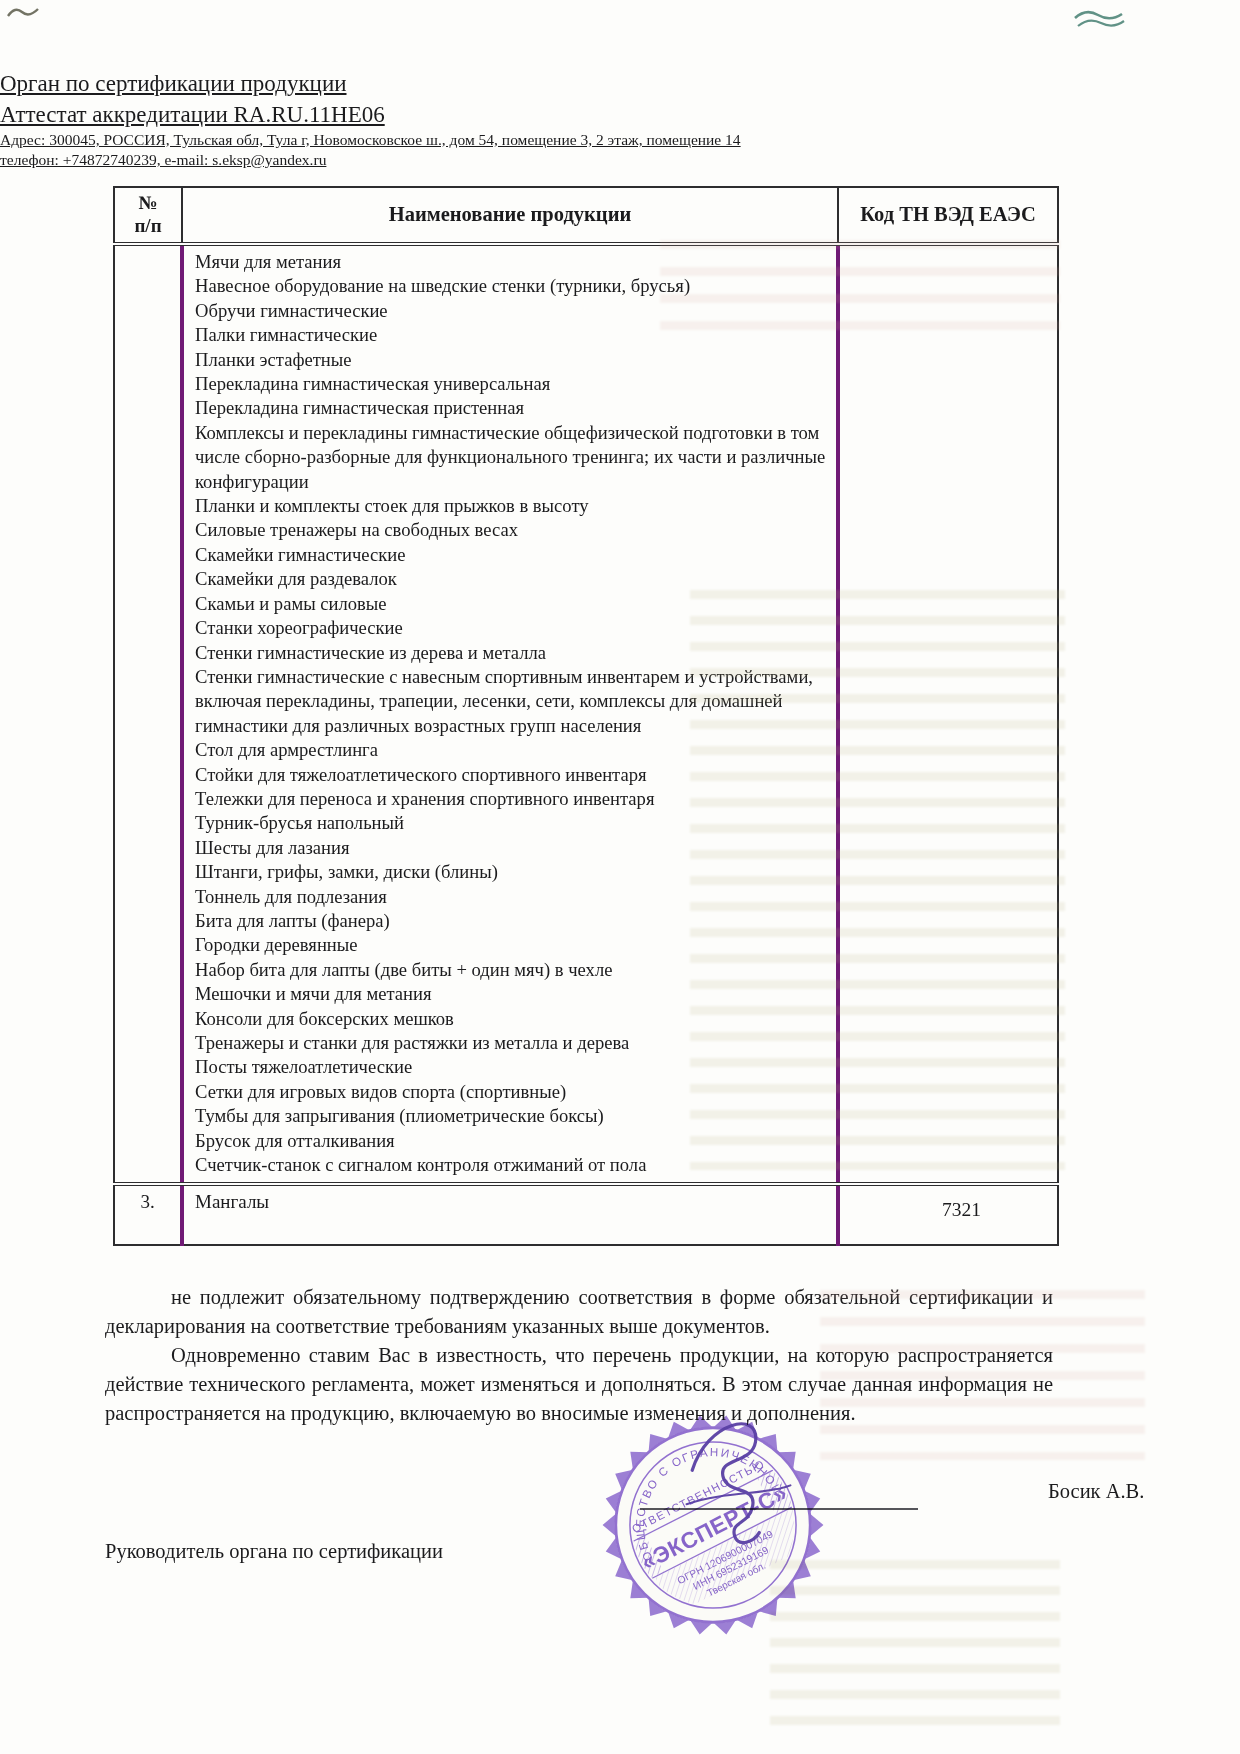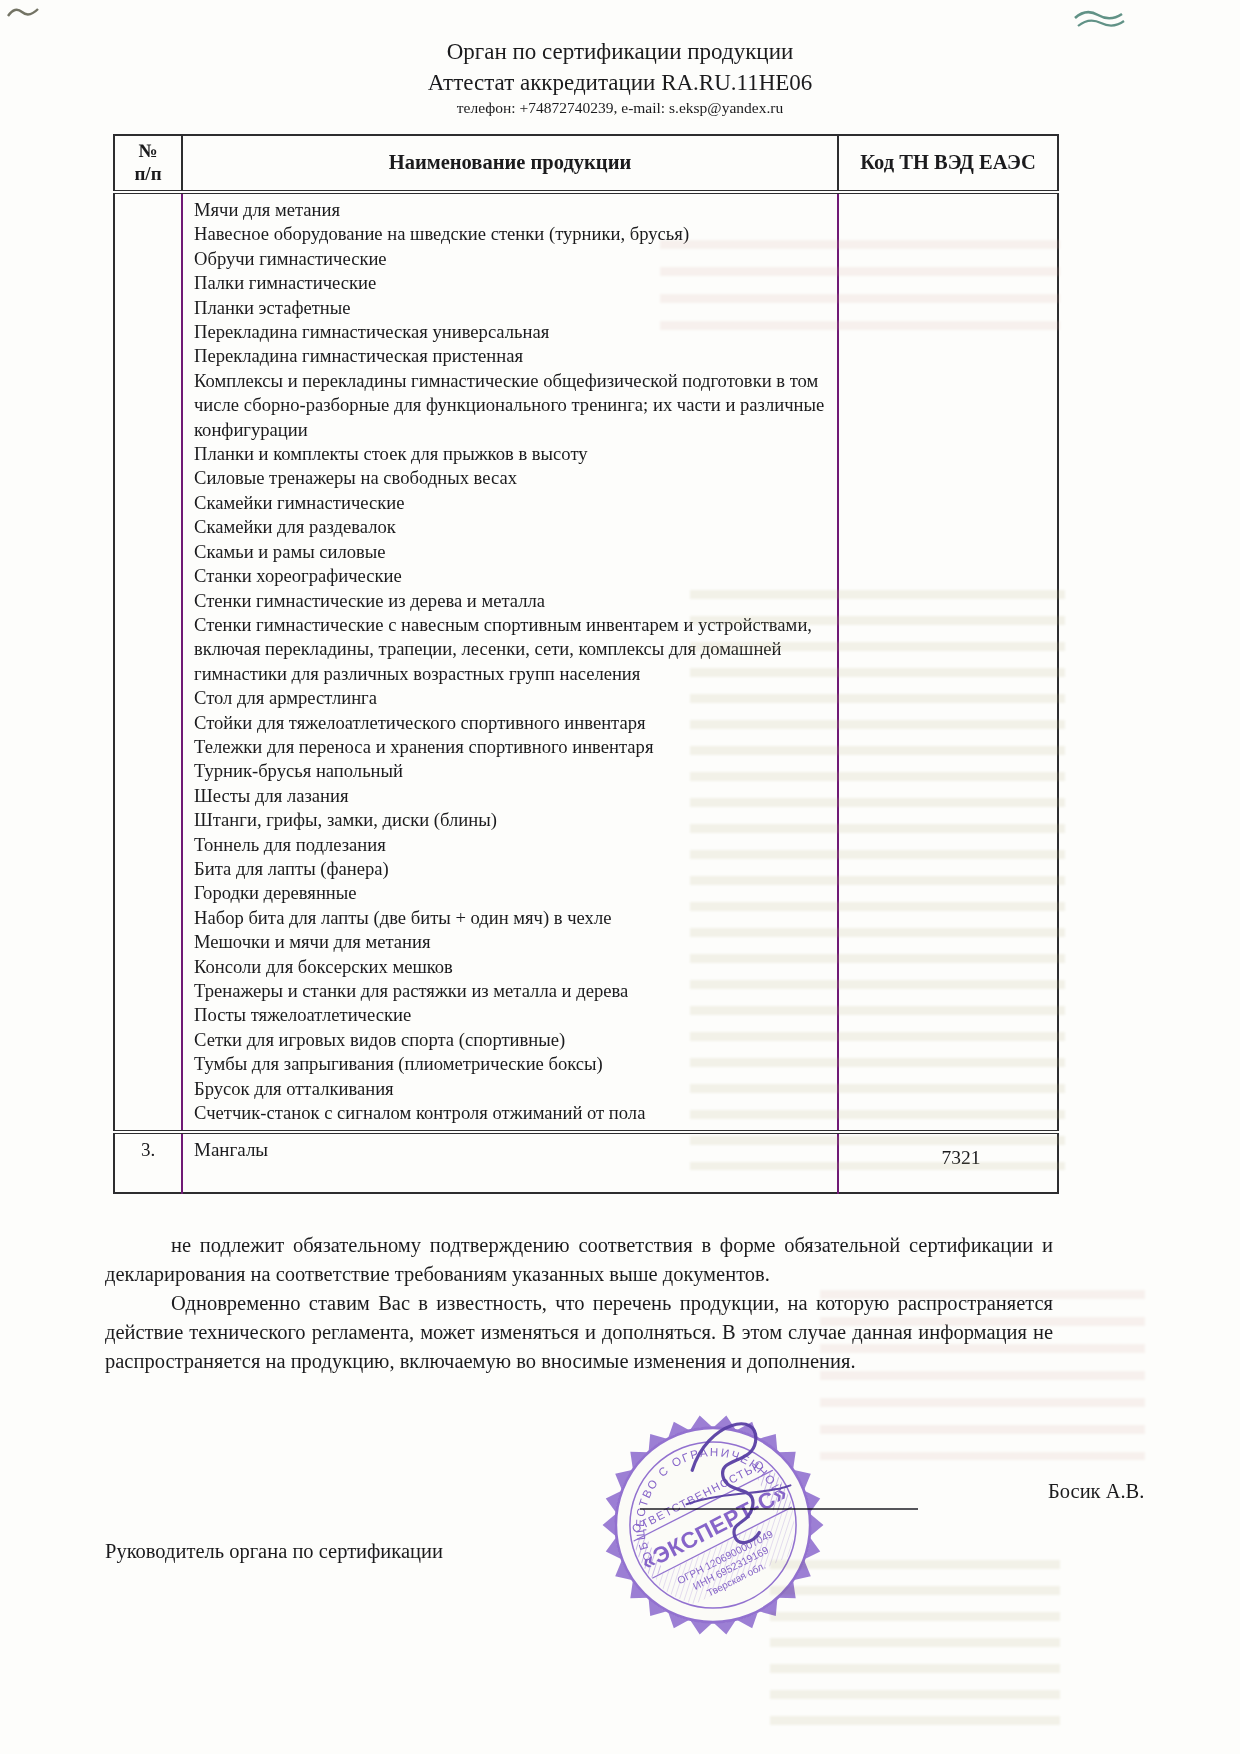--- a/index.html
+++ b/index.html
@@ -2,39 +2,39 @@
 <html lang="ru"><head>
 <meta charset="utf-8">
 <style>
   html,body{margin:0;padding:0;}
   body{
     width:1240px;height:1754px;position:relative;overflow:hidden;
     background:#fdfdfb;color:#1b1b1d;
     font-family:"Liberation Serif","DejaVu Serif",serif;
   }
   
-  .doc-header{padding-top:36px;text-align:center;}
+  .doc-header{padding-top:68px;text-align:left;text-decoration:underline;}
   .org-line{font-size:23px;line-height:31px;}
   .addr-line{font-size:15.5px;line-height:20px;}
   
   table.products{
     margin:16px 0 0 113px;width:944px;
     border-collapse:collapse;table-layout:fixed;
     border:2.4px solid #2d2d2f;
   }
   col.c-num{width:68px;} col.c-name{width:656px;} col.c-code{width:220px;}
   th{
     font-weight:bold;vertical-align:middle;text-align:center;
     border-right:2px solid #2d2d2f;border-bottom:4px double #2d2d2f;
     padding:3px 0 5px;
   }
   th:last-child{border-right:none;}
   .th-num-line{font-size:19px;line-height:23px;font-weight:bold;}
   .th-title{font-size:20.5px;}
-  td{border-right:2px solid #701a75;vertical-align:top;}
+  td{border-right:4px solid #701a75;vertical-align:top;}
   td:last-child{border-right:none;padding-left:27px;}
   tr.big-row td{border-bottom:4px double #2d2d2f;}
   .cell-products{padding:4px 8px 5px 11px;}
   .product-line{font-size:18.6px;line-height:24.4px;}
   tr.row3 td{height:44px;padding-top:5px;}
   .cell-row-num{text-align:center;font-size:19px;}
   .cell-row-name{padding-left:11px;font-size:19px;}
   .cell-row-code{text-align:center;font-size:19.5px;padding-top:13px !important;}
   
   .paras{margin:37px 187px 0 105px;}
@@ -72,20 +72,21 @@
 </svg>
 
 <div class="bleed pink" style="left:660px;top:240px;width:400px;height:95px;"></div>
 <div class="bleed" style="left:690px;top:590px;width:375px;height:580px;"></div>
 <div class="bleed pink" style="left:820px;top:1290px;width:325px;height:170px;"></div>
 <div class="bleed" style="left:770px;top:1560px;width:290px;height:180px;"></div>
 
 <div class="doc-header">
   <div class="org-line">Орган по сертификации продукции</div>
   <div class="org-line">Аттестат аккредитации RA.RU.11HE06</div>
+  <div class="addr-line">Адрес: 300045, РОССИЯ, Тульская обл, Тула г, Новомосковское ш., дом 54, помещение 3, 2 этаж, помещение 14</div>
   <div class="addr-line">телефон: +74872740239, e-mail: s.eksp@yandex.ru</div>
 </div>
 
 <table class="products">
   <colgroup>
       <col class="c-num">
       <col class="c-name">
       <col class="c-code">
     </colgroup>
   <thead>

